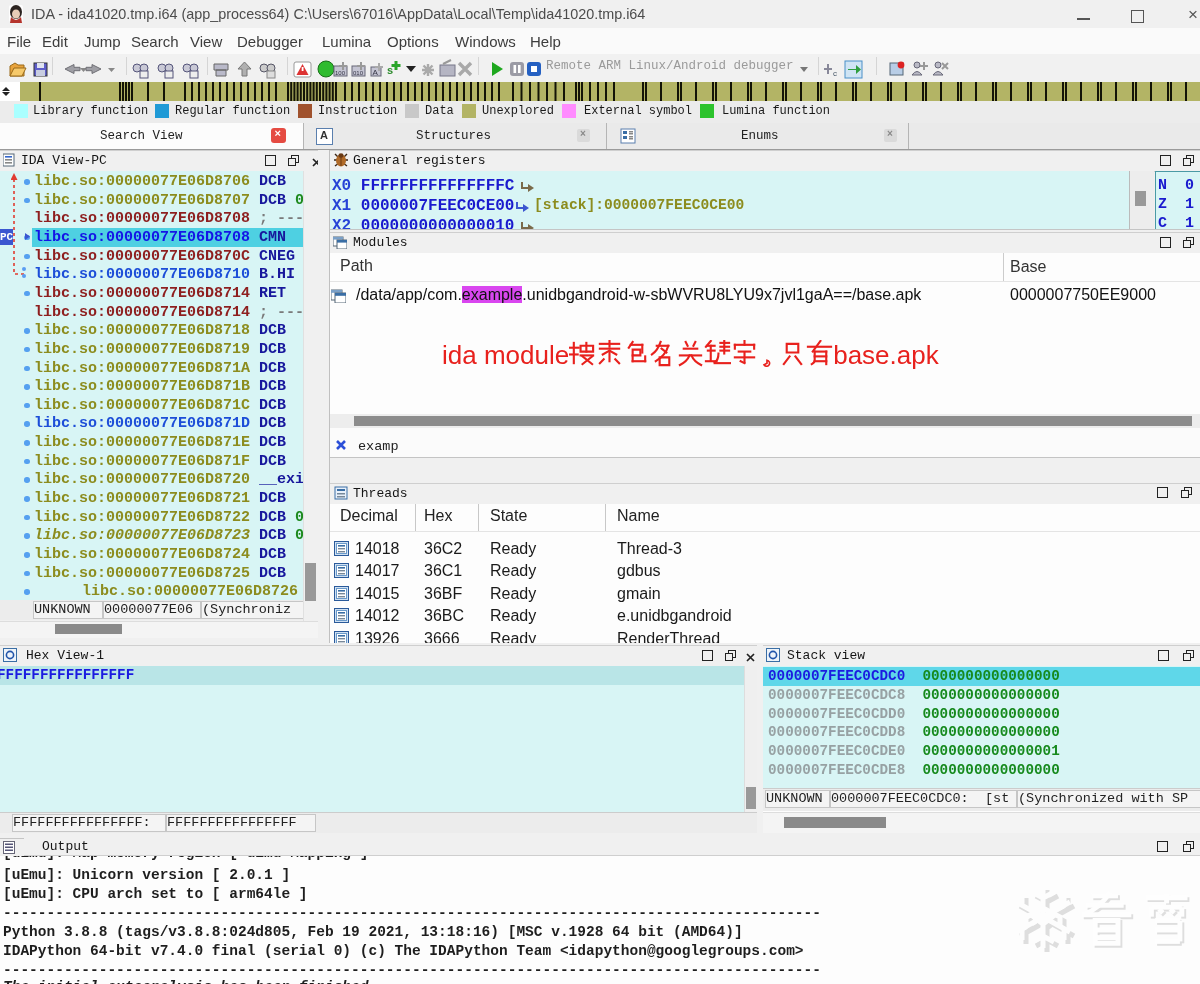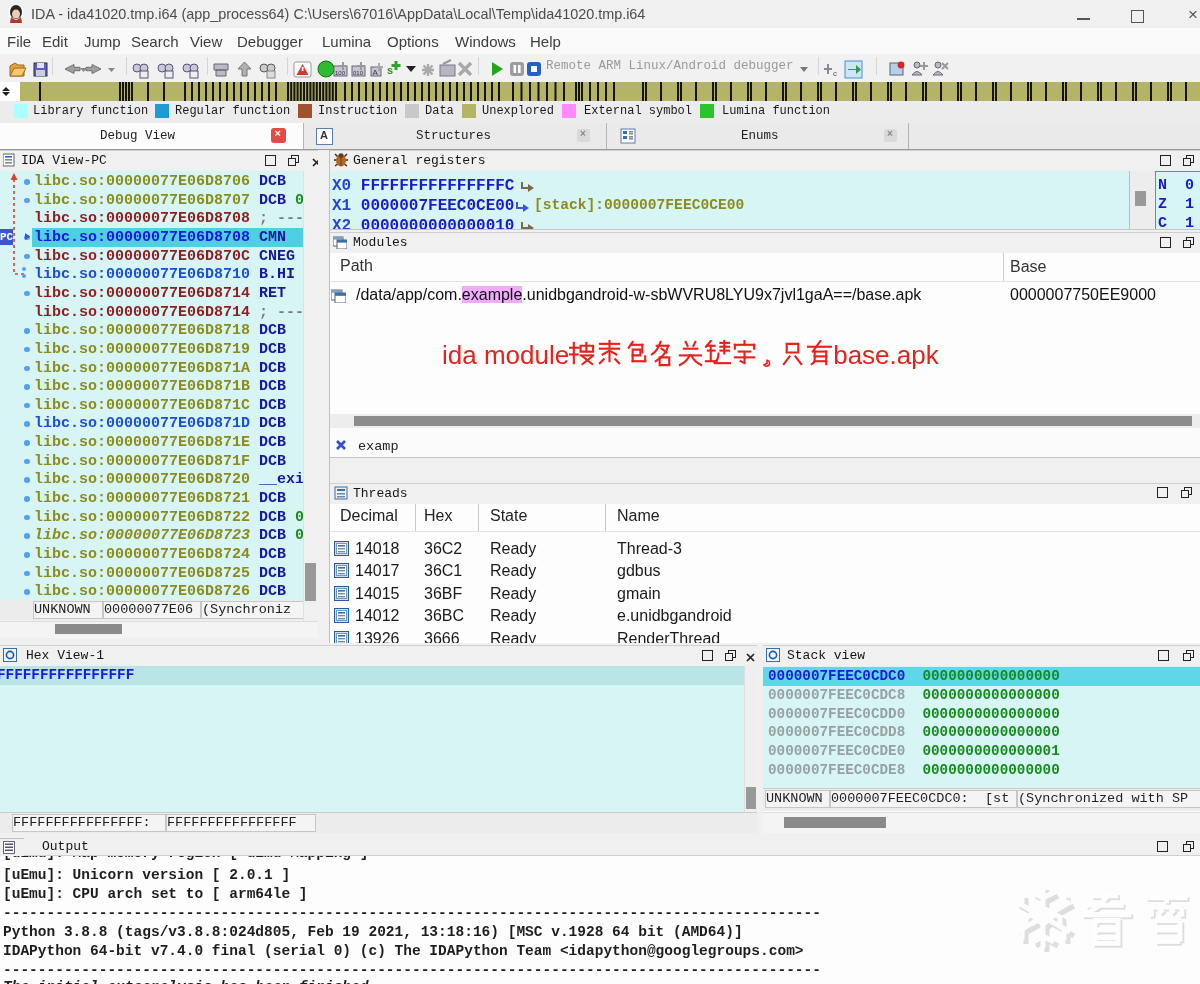--- a/index.html
+++ b/index.html
@@ -153,21 +153,21 @@
     <div class="leg" style="left:425px;">Data</div>
 <div class="swatch" style="left:462px;background:#b3b465;"></div>
     <div class="leg" style="left:482px;">Unexplored</div>
 <div class="swatch" style="left:562px;background:#ff8cff;"></div>
     <div class="leg" style="left:584px;">External symbol</div>
 <div class="swatch" style="left:700px;background:#2dc32d;"></div>
     <div class="leg" style="left:722px;">Lumina function</div>
 
 <div class="a" style="left:0;top:123px;width:1200px;height:26px;background:#eaeaea;border-bottom:1px solid #9a9a9a;"></div>
 <div class="a" style="left:0;top:123px;width:303px;height:26px;background:#fcfcfc;border-right:1px solid #b5b5b5;"></div>
-<div class="tabt" style="left:100px;">Debug View</div>
+<div class="tabt" style="left:100px;">Search View</div>
 <div class="a" style="left:271px;top:128px;width:15px;height:15px;background:#e54b42;border-radius:3px;"></div>
 <div class="a" style="left:274.5px;top:127px;font:bold 11px 'Liberation Sans';color:#fff;">×</div>
 <div class="a" style="left:305px;top:123px;width:301px;height:26px;border-right:1px solid #b5b5b5;"></div>
 <div class="a" style="left:607px;top:123px;width:301px;height:26px;border-right:1px solid #b5b5b5;"></div>
 <div class="a" style="left:316px;top:128px;width:15px;height:15px;background:#fff;border:1px solid #5a7fae;"></div>
 <div class="a" style="left:320px;top:129px;font:bold 11px 'Liberation Sans';color:#333;">A</div>
 <div class="tabt" style="left:416px;">Structures</div>
 <div class="a" style="left:577px;top:129px;width:13px;height:13px;background:#dadada;border-radius:2px;"></div>
 <div class="a" style="left:580px;top:128px;font:bold 10px 'Liberation Sans';color:#888;">×</div>
 <div class="a" style="left:620px;top:128px;width:15px;height:15px;">
@@ -217,21 +217,21 @@
       <div class="dl" style="top:395.79999999999995px;"><span style="color:#8c8c1e;">libc.so:00000077E06D871C</span> <span style="color:#17179c;">DCB</span></div>
       <div class="dl" style="top:414.45px;"><span style="color:#1d4ed8;">libc.so:00000077E06D871D</span> <span style="color:#17179c;">DCB</span></div>
       <div class="dl" style="top:433.09999999999997px;"><span style="color:#8c8c1e;">libc.so:00000077E06D871E</span> <span style="color:#17179c;">DCB</span></div>
       <div class="dl" style="top:451.75px;"><span style="color:#8c8c1e;">libc.so:00000077E06D871F</span> <span style="color:#17179c;">DCB</span></div>
       <div class="dl" style="top:470.4px;"><span style="color:#8c8c1e;">libc.so:00000077E06D8720</span> <span style="color:#17179c;">__exit_</span></div>
       <div class="dl" style="top:489.04999999999995px;"><span style="color:#8c8c1e;">libc.so:00000077E06D8721</span> <span style="color:#17179c;">DCB</span> <span style="color:#1e8a1e;"> 0xE2</span></div>
       <div class="dl" style="top:507.7px;"><span style="color:#8c8c1e;">libc.so:00000077E06D8722</span> <span style="color:#17179c;">DCB</span> <span style="color:#1e8a1e;">0xE24</span></div>
       <div class="dl" style="top:526.3499999999999px;"><span style="color:#8c8c1e;font-style:italic;">libc.so:00000077E06D8723</span> <span style="color:#17179c;">DCB</span> <span style="color:#1e8a1e;">0xE24</span></div>
       <div class="dl" style="top:545px;"><span style="color:#8c8c1e;">libc.so:00000077E06D8724</span> <span style="color:#17179c;">DCB</span></div>
       <div class="dl" style="top:563.65px;"><span style="color:#8c8c1e;">libc.so:00000077E06D8725</span> <span style="color:#17179c;">DCB</span></div>
-      <div class="dl" style="top:582.3px;"><span style="color:#8c8c1e;">libc.so:00000077E06D8726</span> <span style="color:#17179c;">DCB</span></div>
+      <div class="dl" style="top:582.3px;"><span style="color:#8c8c1e;margin-left:48px;">libc.so:00000077E06D8726</span> <span style="color:#17179c;">DCB</span></div>
       <div class="a" style="left:24px;top:179px;width:5.5px;height:5.5px;border-radius:50%;background:#55a0f0;"></div>
       <div class="a" style="left:24px;top:197.65px;width:5.5px;height:5.5px;border-radius:50%;background:#55a0f0;"></div>
       <div class="a" style="left:24px;top:234.95px;width:5.5px;height:5.5px;border-radius:50%;background:#55a0f0;"></div>
       <div class="a" style="left:24px;top:253.6px;width:5.5px;height:5.5px;border-radius:50%;background:#55a0f0;"></div>
       <div class="a" style="left:24px;top:290.9px;width:5.5px;height:5.5px;border-radius:50%;background:#55a0f0;"></div>
       <div class="a" style="left:24px;top:328.2px;width:5.5px;height:5.5px;border-radius:50%;background:#55a0f0;"></div>
       <div class="a" style="left:24px;top:346.85px;width:5.5px;height:5.5px;border-radius:50%;background:#55a0f0;"></div>
       <div class="a" style="left:24px;top:365.5px;width:5.5px;height:5.5px;border-radius:50%;background:#55a0f0;"></div>
       <div class="a" style="left:24px;top:384.15px;width:5.5px;height:5.5px;border-radius:50%;background:#55a0f0;"></div>
       <div class="a" style="left:24px;top:402.79999999999995px;width:5.5px;height:5.5px;border-radius:50%;background:#55a0f0;"></div>
@@ -322,21 +322,21 @@
 <div class="th" style="left:340px;top:257px;color:#333;">Path</div>
 <div class="th" style="left:1010px;top:258px;color:#333;">Base</div>
 <div class="a" style="left:1003px;top:253px;width:1px;height:28px;background:#ccc;"></div>
 <div class="a" style="left:330px;top:281px;width:870px;height:1px;background:#e4e4e4;"></div>
 <div class="a" style="left:331px;top:288px;width:15px;height:15px;"><svg width="15" height="15">
         <rect x="0" y="2" width="11" height="10" fill="#fff" stroke="#567"></rect>
         <rect x="0" y="2" width="11" height="2.8" fill="#7aa0c8"></rect>
         <rect x="4" y="5" width="11" height="10" fill="#fff" stroke="#567"></rect>
         <rect x="4" y="5" width="11" height="2.8" fill="#3a6ea5"></rect>
       </svg></div>
-<div class="th" style="left:356px;top:286px;color:#111;">/data/app/com.<span style="background:#f0abfc;">example</span>.unidbgandroid-w-sbWVRU8LYU9x7jvl1gaA==/base.apk</div>
+<div class="th" style="left:356px;top:286px;color:#111;">/data/app/com.<span style="background:#d946ef;">example</span>.unidbgandroid-w-sbWVRU8LYU9x7jvl1gaA==/base.apk</div>
 <div class="th" style="left:1010px;top:286px;color:#111;">0000007750EE9000</div>
 
 <div id="redtext" class="a" style="left:442px;top:340px;height:32px;">
       <div style="white-space:nowrap;"><span style="font:26px 'Liberation Sans';color:#e8211d;">ida module</span><svg width="27" height="27" viewBox="0 0 28 28" style="vertical-align:-3px;">
           <g stroke="#e8211d" stroke-width="2.2" fill="none" stroke-linecap="square">
             <path d="M5 3 v21"></path>
             <path d="M1 8 h9"></path>
             <path d="M1 15 h8"></path>
             <path d="M12 6 h13 v6 h-13 z"></path>
             <path d="M18 3 v9"></path>

